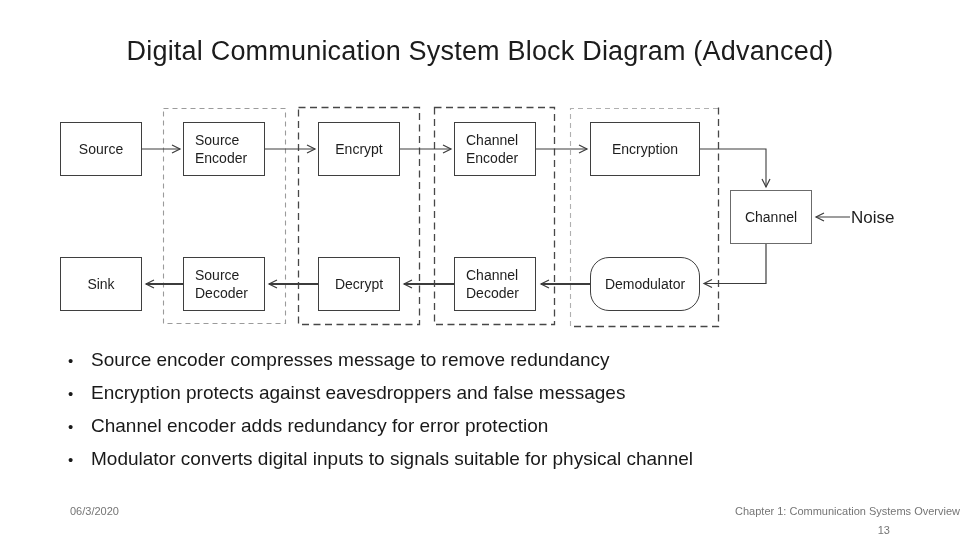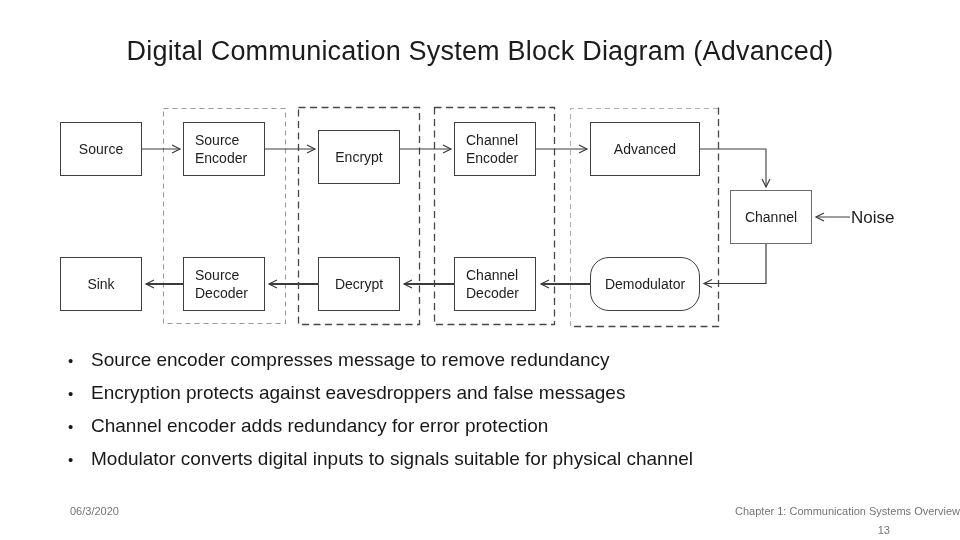--- a/index.html
+++ b/index.html
@@ -62,24 +62,24 @@
 
     <path d="M590,284 H541" fill="none" stroke="#3c3c3c" stroke-width="1.8" marker-end="url(#ah)"></path>
     <path d="M454,284 H404" fill="none" stroke="#3c3c3c" stroke-width="1.8" marker-end="url(#ah)"></path>
     <path d="M318,284 H269" fill="none" stroke="#3c3c3c" stroke-width="1.8" marker-end="url(#ah)"></path>
     <path d="M183,284 H146" fill="none" stroke="#3c3c3c" stroke-width="1.8" marker-end="url(#ah)"></path>
   </svg>
 
   <div class="block" style="left:60px;top:122px;width:82px;height:54px;">Source</div>
   <div class="block two-line" style="left:183px;top:122px;width:82px;height:54px;">Source
 Encoder</div>
-  <div class="block" style="left:318px;top:122px;width:82px;height:54px;margin-top:8px;">Encrypt</div>
+  <div class="block" style="left:318px;top:122px;width:82px;height:54px;">Encrypt</div>
   <div class="block two-line" style="left:454px;top:122px;width:82px;height:54px;">Channel
 Encoder</div>
-  <div class="block" style="left:590px;top:122px;width:110px;height:54px;">Advanced</div>
+  <div class="block" style="left:590px;top:122px;width:110px;height:54px;">Encryption</div>
 
   <div class="block channel-box" style="left:730px;top:190px;width:82px;height:54px;">Channel</div>
   <div class="noise">Noise</div>
 
   <div class="block" style="left:60px;top:257px;width:82px;height:54px;">Sink</div>
   <div class="block two-line" style="left:183px;top:257px;width:82px;height:54px;">Source
 Decoder</div>
   <div class="block" style="left:318px;top:257px;width:82px;height:54px;">Decrypt</div>
   <div class="block two-line" style="left:454px;top:257px;width:82px;height:54px;">Channel
 Decoder</div>

